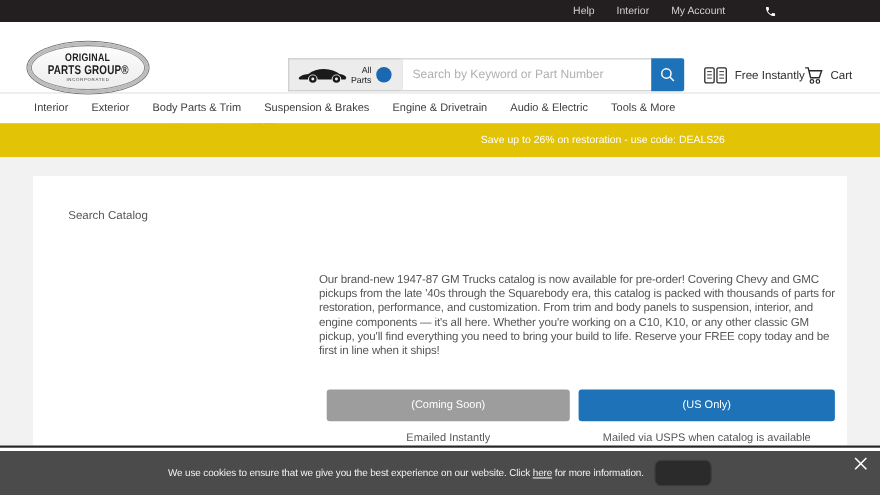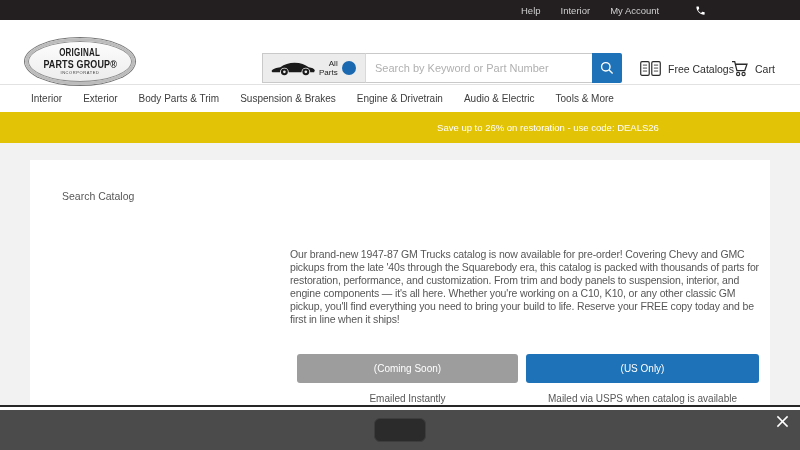--- a/index.html
+++ b/index.html
@@ -154,21 +154,21 @@
       <svg width="25" height="17" viewBox="0 0 26 20">
         <rect x="1.5" y="2" width="10" height="16" rx="1.5" fill="none" stroke="#2a2a2a" stroke-width="1.4"></rect>
         <rect x="14.5" y="2" width="10" height="16" rx="1.5" fill="none" stroke="#2a2a2a" stroke-width="1.4"></rect>
         <line x1="4" y1="6" x2="9" y2="6" stroke="#2a2a2a" stroke-width="1"></line>
         <line x1="4" y1="9.5" x2="9" y2="9.5" stroke="#2a2a2a" stroke-width="1"></line>
         <line x1="4" y1="13" x2="9" y2="13" stroke="#2a2a2a" stroke-width="1"></line>
         <line x1="17" y1="6" x2="22" y2="6" stroke="#2a2a2a" stroke-width="1"></line>
         <line x1="17" y1="9.5" x2="22" y2="9.5" stroke="#2a2a2a" stroke-width="1"></line>
         <line x1="17" y1="13" x2="22" y2="13" stroke="#2a2a2a" stroke-width="1"></line>
       </svg>
-      <span class="hdr-util-label">Free Catalogs</span>
+      <span class="hdr-util-label">Free Instantly</span>
     </div>
 
     <div class="hdr-util cartlink">
       <svg width="19" height="17" viewBox="0 0 22 20">
         <path d="M1 2 H4.2 L6.8 12.5 H16 L18.6 5 H5" fill="none" stroke="#2a2a2a" stroke-width="1.5"></path>
         <circle cx="8.2" cy="16.5" r="1.9" fill="none" stroke="#2a2a2a" stroke-width="1.3"></circle>
         <circle cx="14.6" cy="16.5" r="1.9" fill="none" stroke="#2a2a2a" stroke-width="1.3"></circle>
       </svg>
       <span class="hdr-util-label">Cart</span>
     </div>
@@ -200,20 +200,21 @@
 
       <div class="btn-note note-1">Emailed Instantly</div>
       <div class="btn-note note-2">Mailed via USPS when catalog is available</div>
     </div>
   </div>
 
   <div class="footer"></div>
 
   <div class="cookiebar">
     <div class="cookie-inner">
+      <span class="cookie-text"><span>We use cookies to ensure that we give you the best experience on our website. Click </span><span class="cookie-link">here</span><span> for more information.</span></span>
       <button class="cookie-ok"></button>
     </div>
     <div class="cookie-close">
       <svg width="13" height="13" viewBox="0 0 14 14">
         <line x1="1.5" y1="1.5" x2="12.5" y2="12.5" stroke="#ffffff" stroke-width="1.6"></line>
         <line x1="12.5" y1="1.5" x2="1.5" y2="12.5" stroke="#ffffff" stroke-width="1.6"></line>
       </svg>
     </div>
   </div>
 

